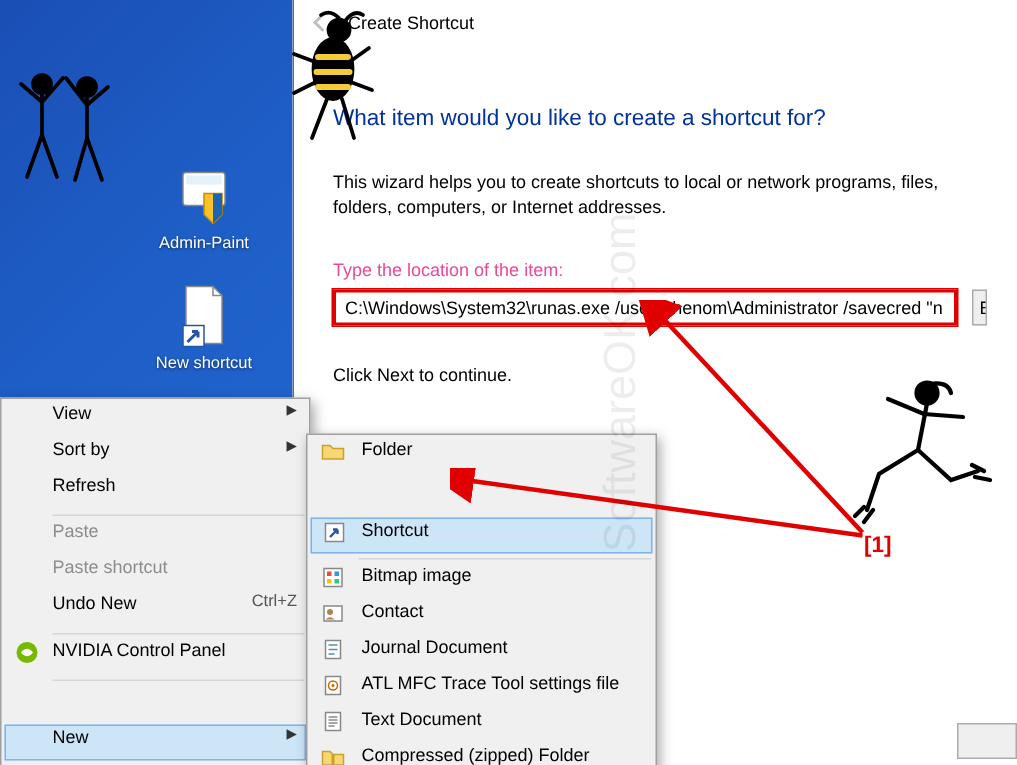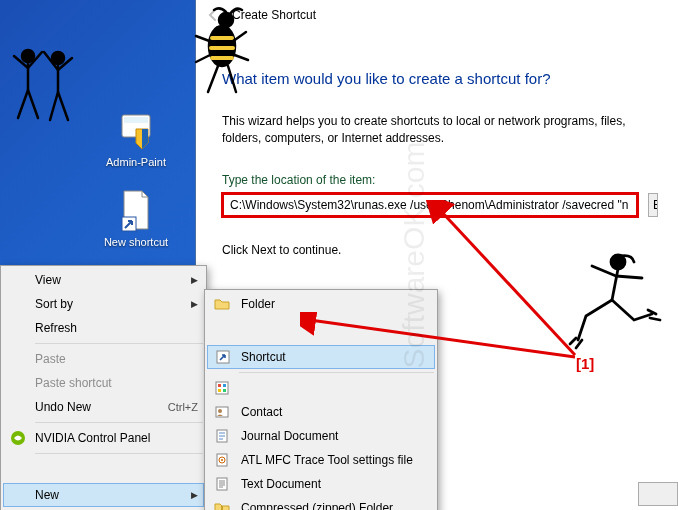--- a/index.html
+++ b/index.html
@@ -41,21 +41,20 @@
     background: #f0f0f0;
     border: 1px solid #a0a0a0;
     box-shadow: 2px 3px 8px rgba(0,0,0,0.35);
     font-size: 12px;
     color: #000;
     padding: 2px;
   }
   .ctx-primary { left: 0px; top: 265px; width: 207px; }
   .ctx-row {
     display: flex;
-    align-items: center;
     height: 24px;
     padding: 0 6px 0 4px;
     position: relative;
     gap: 32px;
   }
   .ctx-row.hover { background: #cde6f7; border: 1px solid #7eb4ea; height: 24px; padding: 0 5px 0 3px; margin-top: 29px; }
   .ctx-row .lbl { flex: 1; padding-left: 28px; }
   .ctx-row.disabled { color: #8d8d8d; }
   .ctx-row .arrow { font-size: 9px; color: #333; margin-left: auto; }
   .ctx-row .kbd { color: #555; font-size: 11px; }
@@ -85,21 +84,21 @@
     width: 18px; height: 18px;
     border-radius: 50%;
     display:flex; align-items:center; justify-content:center;
     margin-right: 10px;
     color: #bfbfbf;
     font-size: 14px;
   }
   .wizard-body { padding: 18px 20px 0 26px; }
   .wizard-heading { color: #003399; font-size: 15px; font-weight: 400; margin: 22px 0 26px 0; }
   .wizard-description { font-size: 12px; color: #000; line-height: 1.4; margin-bottom: 26px; }
-  .wizard-label { font-size: 12px; color: #14532d; margin-bottom: 6px; }
+  .wizard-label { font-size: 12px; color: #ec4899; margin-bottom: 6px; }
   .location-row { display: flex; gap: 10px; align-items: center; }
   .location-input {
     flex: 1;
     height: 24px;
     border: 2px solid #e00000;
     outline: 1px solid #e00000;
     padding: 0 6px;
     font-size: 12px;
     font-family: inherit;
     color: #000;
@@ -312,20 +311,21 @@
   <div class="ctx-row">
     <span class="ctx-icon">
         <svg width="16" height="16" viewBox="0 0 16 16">
           <rect x="2" y="2" width="12" height="12" fill="#fff" stroke="#888"></rect>
           <rect x="4" y="4" width="3" height="3" fill="#e74c3c"></rect>
           <rect x="9" y="4" width="3" height="3" fill="#3498db"></rect>
           <rect x="4" y="9" width="3" height="3" fill="#f1c40f"></rect>
           <rect x="9" y="9" width="3" height="3" fill="#2ecc71"></rect>
         </svg>
       </span>
+    <span class="lbl">Bitmap image</span>
   </div>
   <div class="ctx-row">
     <span class="ctx-icon">
         <svg width="16" height="16" viewBox="0 0 16 16">
           <rect x="2" y="3" width="12" height="10" fill="#fff" stroke="#888"></rect>
           <circle cx="6" cy="7" r="2" fill="#b0824d"></circle>
           <path d="M3 12 q3 -3 6 0" fill="#b0824d"></path>
         </svg>
       </span>
     <span class="lbl">Contact</span>

